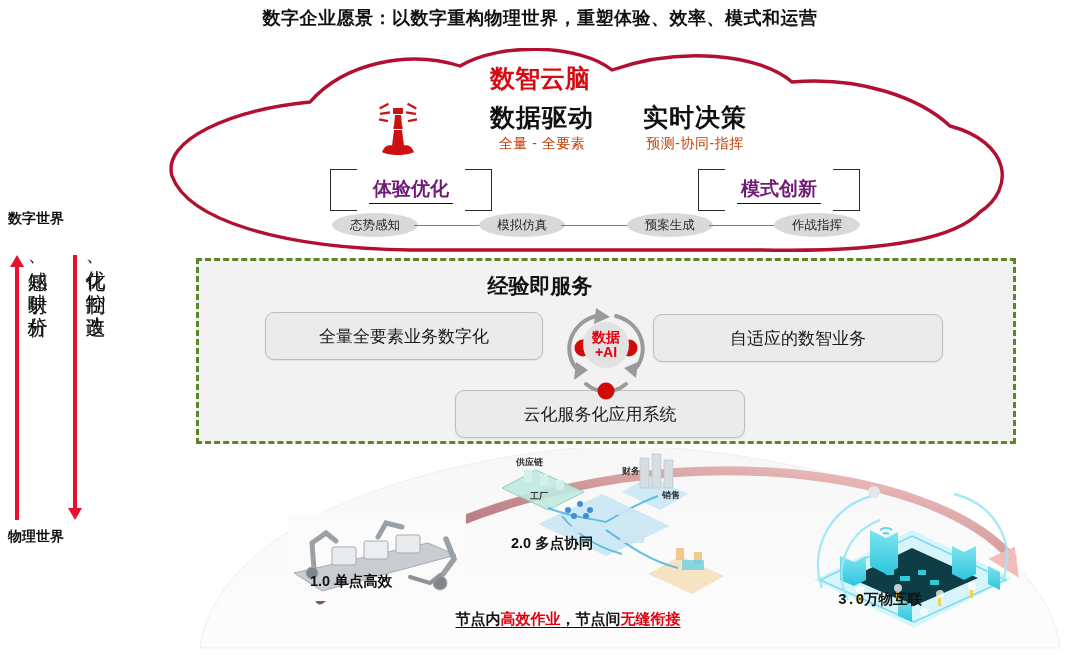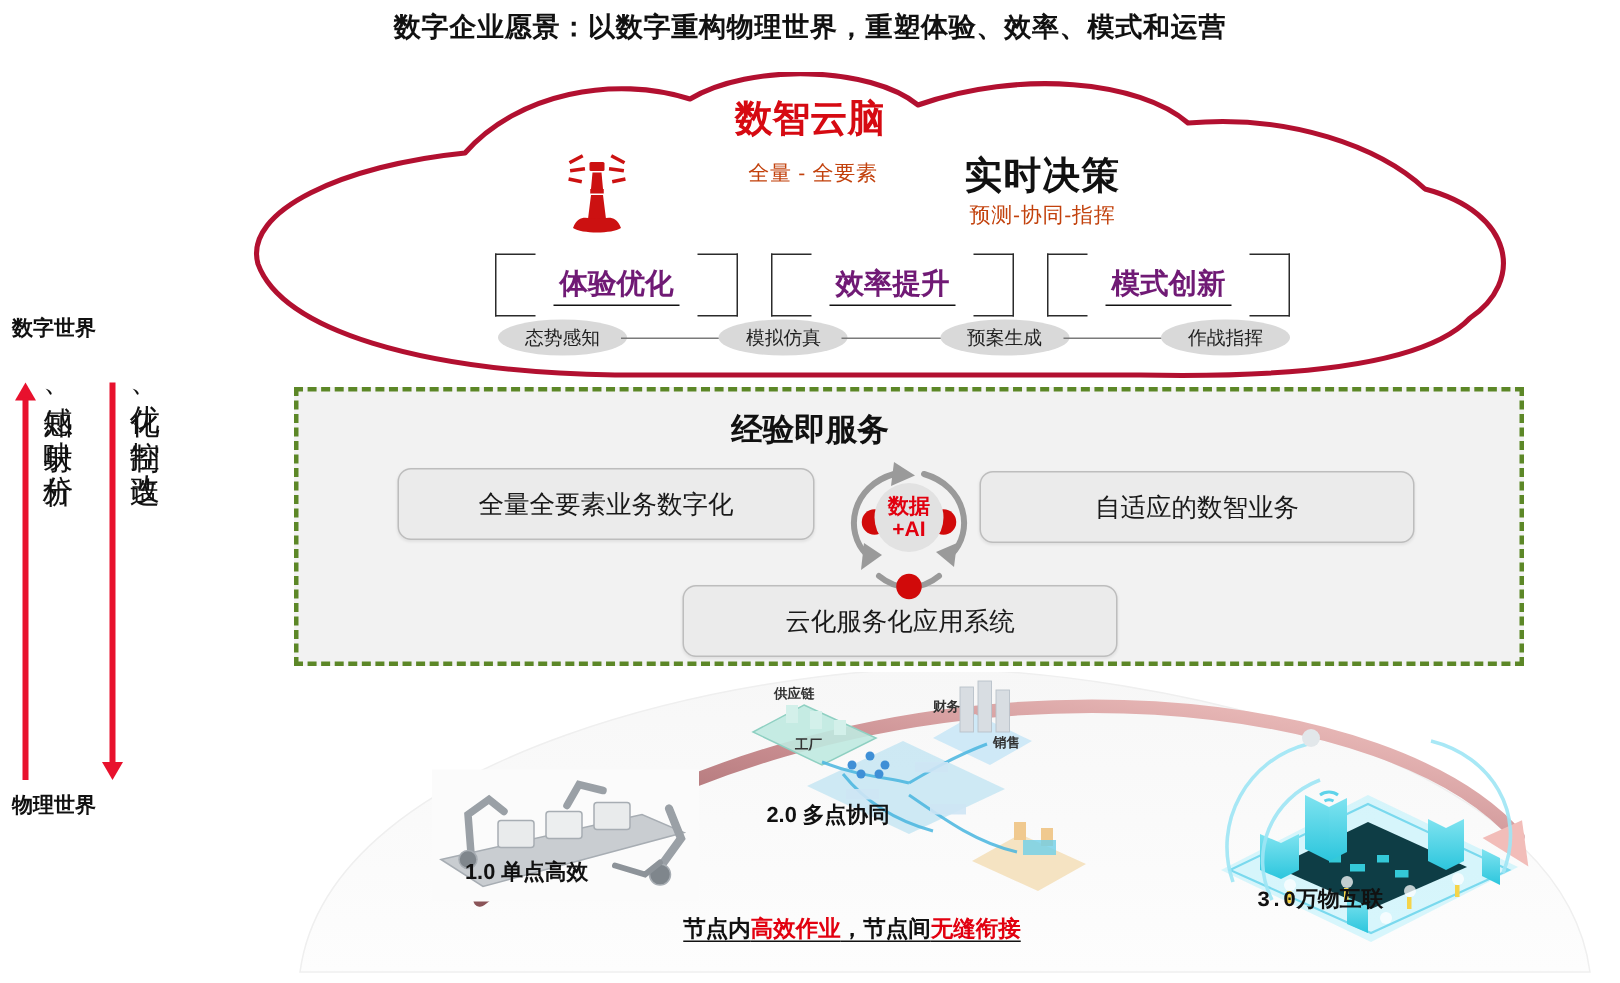--- a/index.html
+++ b/index.html
@@ -162,33 +162,31 @@
     <rect x="11" y="7" width="10" height="2.3" transform="rotate(-28 16 8)"></rect>
     <rect x="12" y="14" width="10" height="2.3" transform="rotate(-8 17 15)"></rect>
     <rect x="11" y="21" width="9" height="2.3" transform="rotate(12 15 22)"></rect>
     <rect x="39" y="7" width="10" height="2.3" transform="rotate(28 44 8)"></rect>
     <rect x="38" y="14" width="10" height="2.3" transform="rotate(8 43 15)"></rect>
     <rect x="40" y="21" width="9" height="2.3" transform="rotate(-12 45 22)"></rect>
   </g>
 </svg>
 
 <div class="driver-block" id="driver-0">
+  <div class="driver-main">数据驱动</div>
   <div class="driver-sub">全量 - 全要素</div>
 </div>
 <div class="driver-block" id="driver-1">
   <div class="driver-main">实时决策</div>
   <div class="driver-sub">预测-协同-指挥</div>
 </div>
 
 <div class="pillars">
   <div class="pillar">
     <span>体验优化</span>
-  </div>
-  <div class="pillar">
-    <span>效率提升</span>
   </div>
   <div class="pillar">
     <span>模式创新</span>
   </div>
 </div>
 
 <div class="pill-chain">
   <div class="pill">态势感知</div>
   <div class="pill-line"></div>
   <div class="pill">模拟仿真</div>

